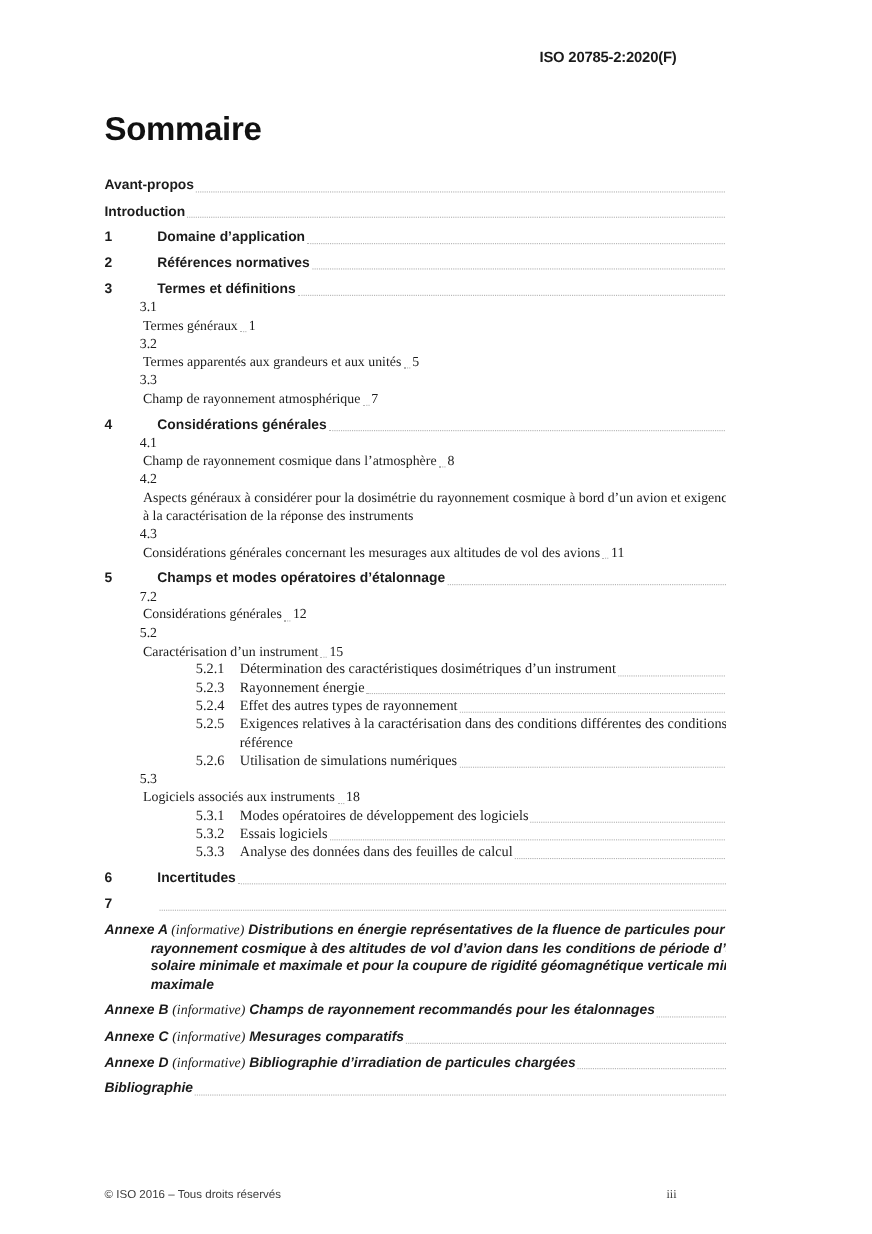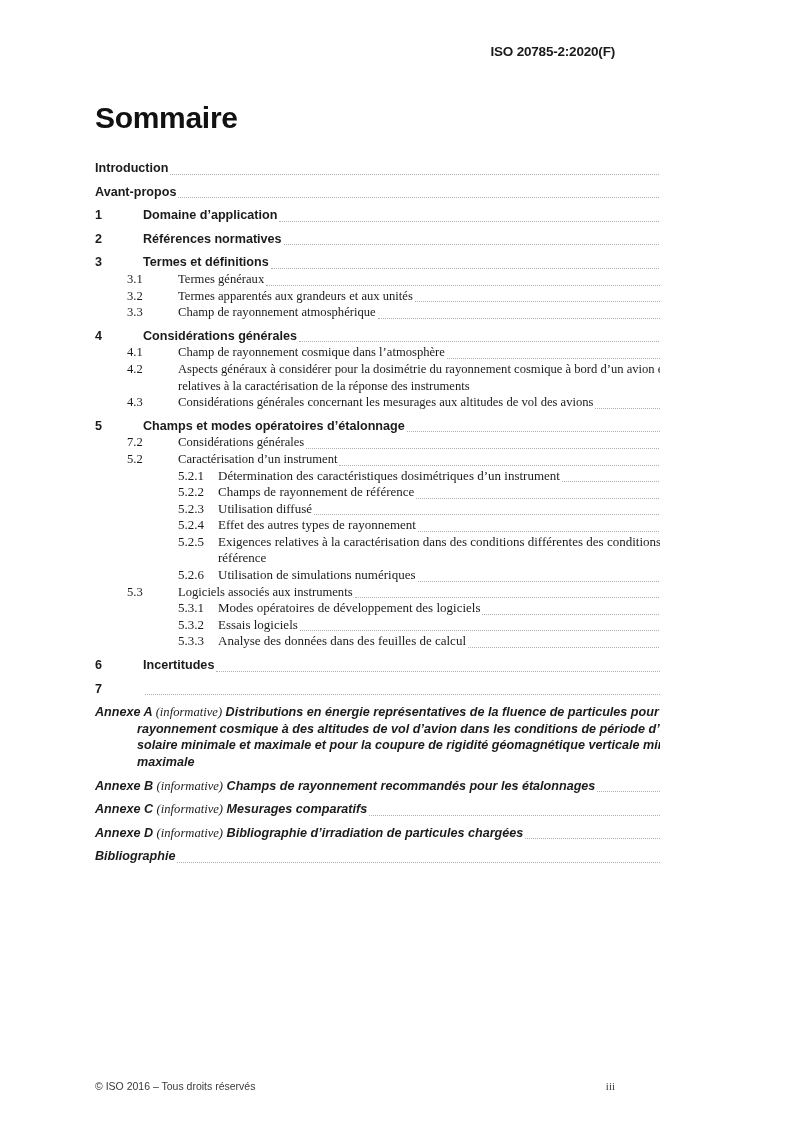--- a/index.html
+++ b/index.html
@@ -129,20 +129,21 @@
     font-size: 12.6px;
     margin-top: 7px;
   }
   .lvl1 .num { width: 48px; }
 
   
   .lvl2 {
     font-family: "Liberation Serif", serif;
     font-weight: normal;
     font-size: 12.6px;
+    flex-direction: column;
   }
   .lvl2 .num { width: 16px; margin-left: 32px; }
   .lvl2 .body-col { margin-left: 35px; }
 
   
   .lvl3 {
     font-family: "Liberation Serif", serif;
     font-weight: normal;
     font-size: 13px;
   }
@@ -196,32 +197,32 @@
 
     <div class="toc-head">
       <div class="toc-title">Sommaire</div>
       <div class="toc-page-label">Page</div>
     </div>
 
     <div id="toc-list">
         <div class="toc-row lvl-front">
           <span class="body-col">
             <span class="leader-line">
+              <span class="label">Avant-propos</span>
+              <span class="dots"></span>
+              <span class="pg">iv</span>
+            </span>
+          </span>
+        </div>
+        <div class="toc-row lvl-front">
+          <span class="body-col">
+            <span class="leader-line">
               <span class="label">Introduction</span>
               <span class="dots"></span>
               <span class="pg">v</span>
-            </span>
-          </span>
-        </div>
-        <div class="toc-row lvl-front">
-          <span class="body-col">
-            <span class="leader-line">
-              <span class="label">Avant-propos</span>
-              <span class="dots"></span>
-              <span class="pg">iv</span>
             </span>
           </span>
         </div>
         <div class="toc-row lvl1">
           <span class="num">1</span>
           <span class="body-col">
             <span class="leader-line">
               <span class="label">Domaine d’application</span>
               <span class="dots"></span>
               <span class="pg">1</span>
@@ -352,34 +353,24 @@
           <span class="num">5.2.1</span>
           <span class="body-col">
             <span class="leader-line">
               <span class="label">Détermination des caractéristiques dosimétriques d’un instrument</span>
               <span class="dots"></span>
               <span class="pg">15</span>
             </span>
           </span>
         </div>
         <div class="toc-row lvl3">
-          <span class="num">5.2.2</span>
-          <span class="body-col">
-            <span class="leader-line">
-              <span class="label">Champs de rayonnement de référence</span>
-              <span class="dots"></span>
-              <span class="pg">16</span>
-            </span>
-          </span>
-        </div>
-        <div class="toc-row lvl3">
           <span class="num">5.2.3</span>
           <span class="body-col">
             <span class="leader-line">
-              <span class="label">Utilisation diffusé</span>
+              <span class="label">Rayonnement énergie</span>
               <span class="dots"></span>
               <span class="pg">17</span>
             </span>
           </span>
         </div>
         <div class="toc-row lvl3">
           <span class="num">5.2.4</span>
           <span class="body-col">
             <span class="leader-line">
               <span class="label">Effet des autres types de rayonnement</span>

